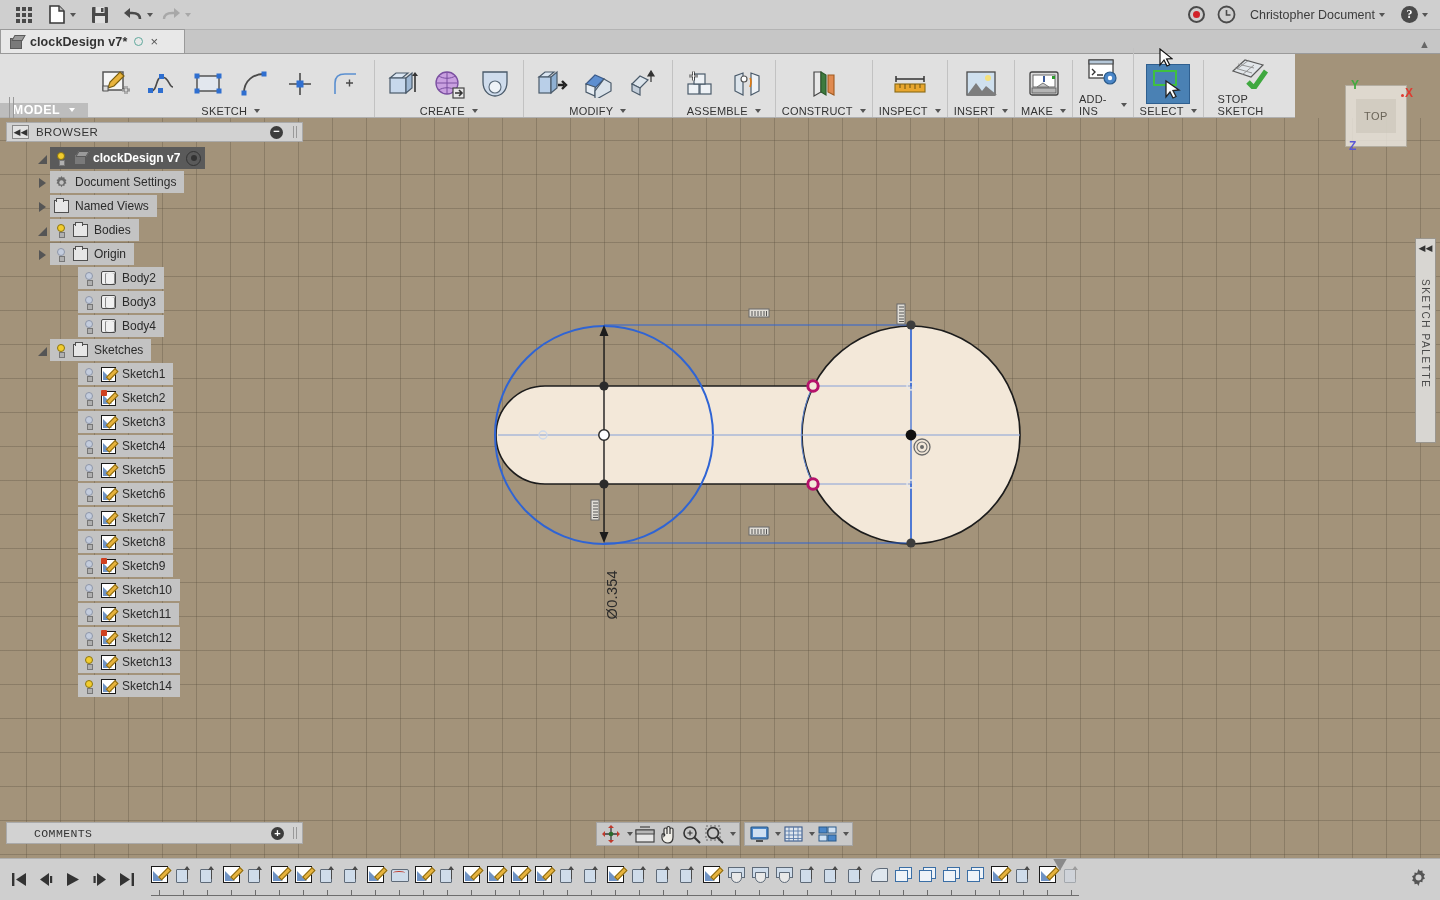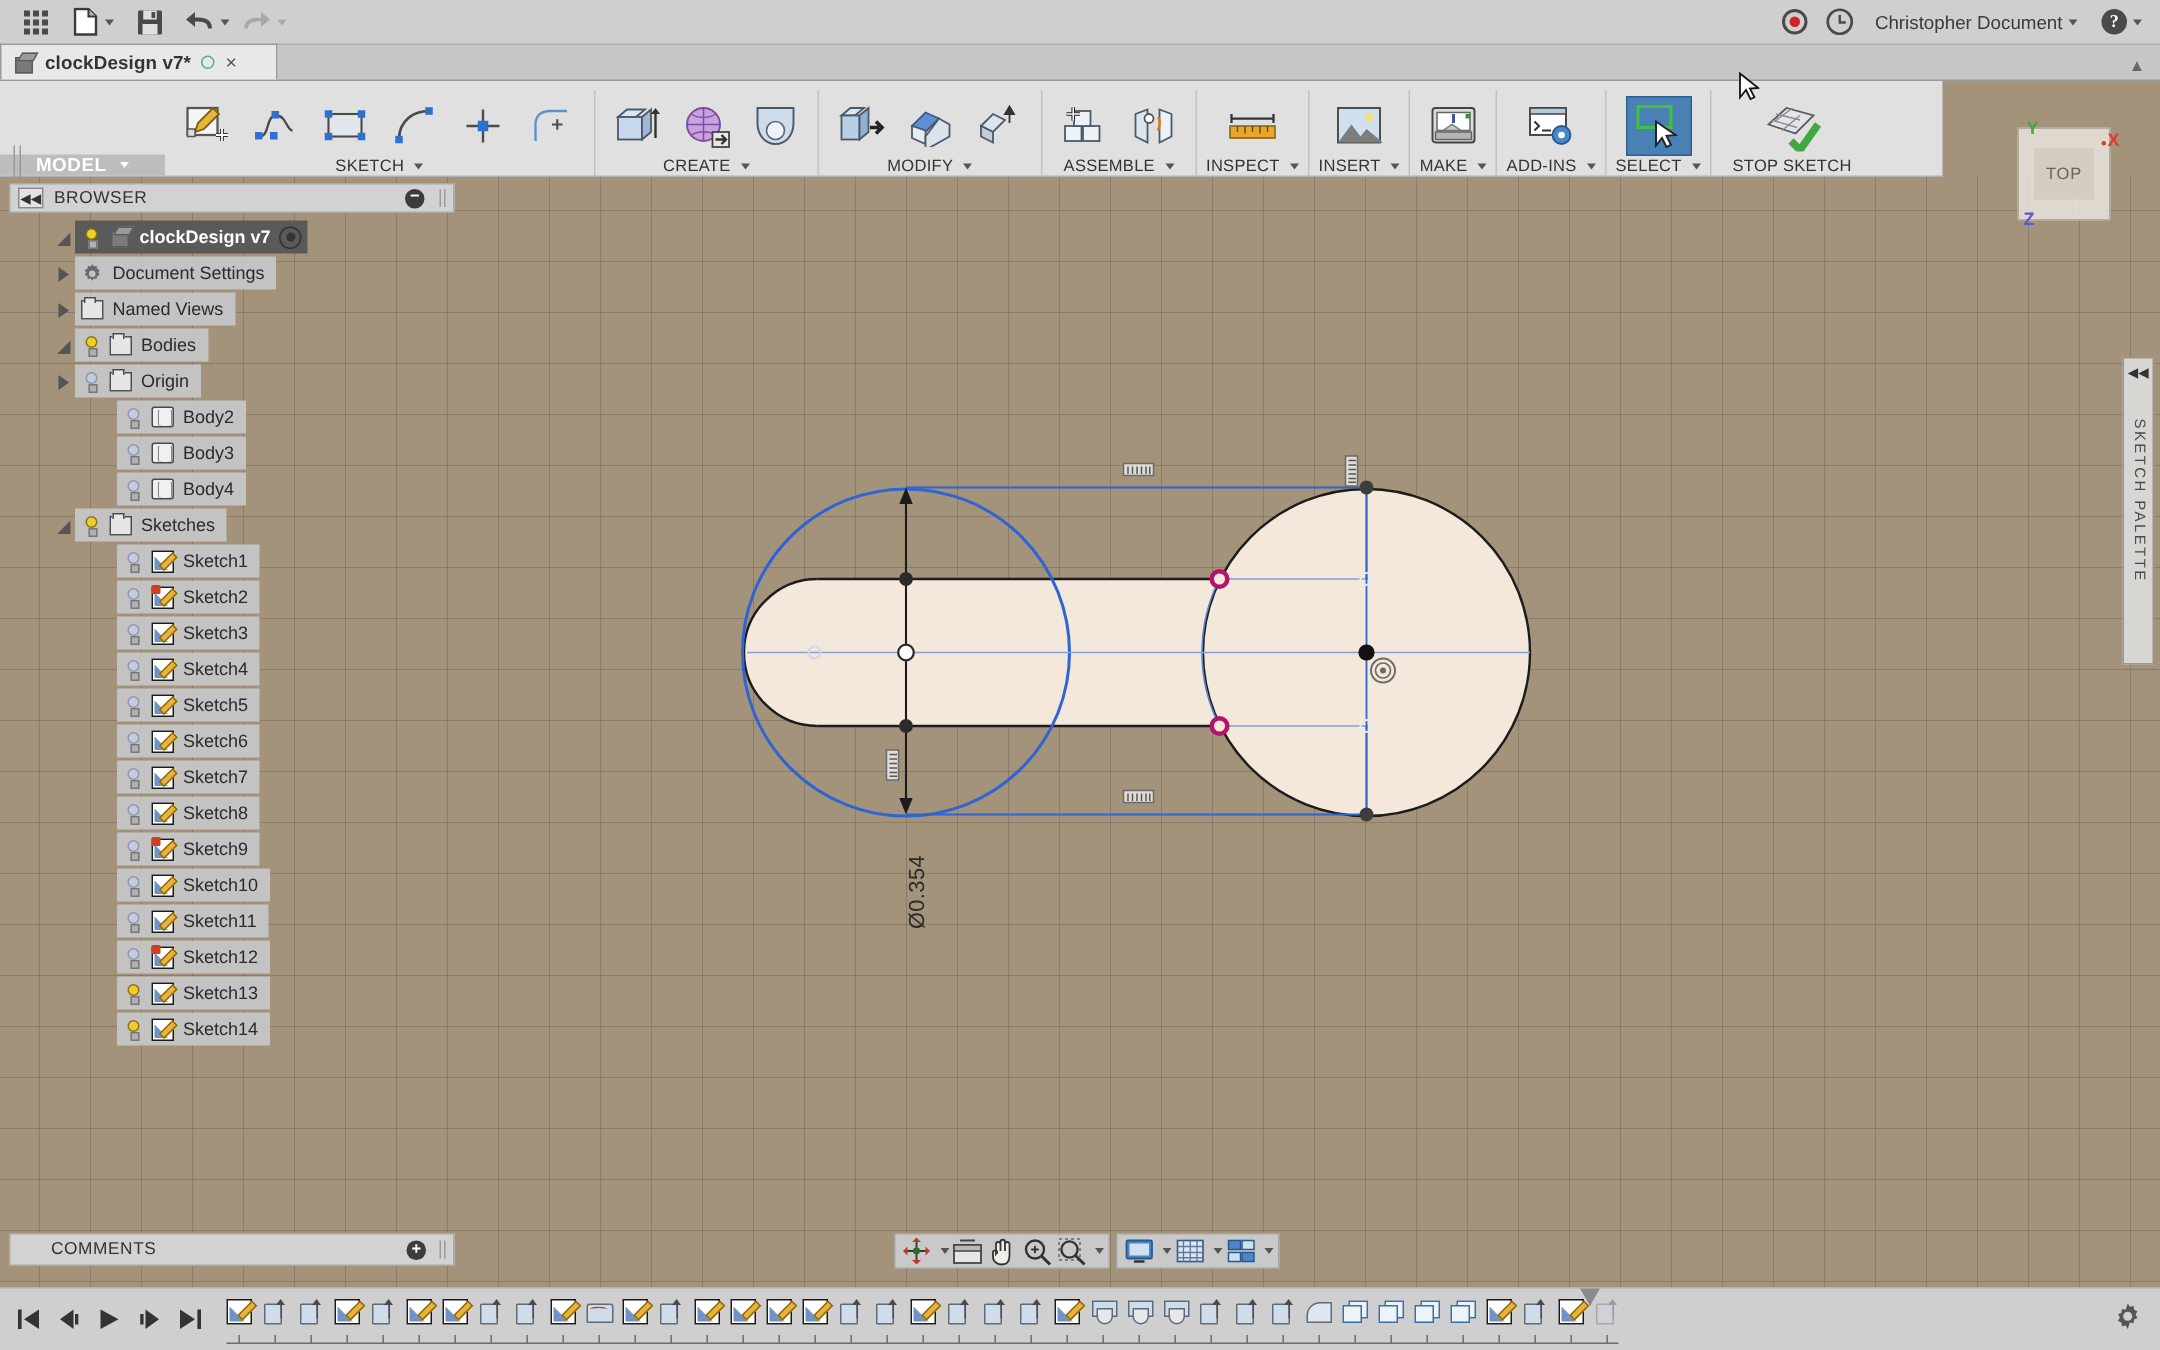--- a/index.html
+++ b/index.html
@@ -119,21 +119,21 @@
   .sk-err{position:absolute;left:-1px;top:-2px;width:6px;height:6px;background:#d04020;border-radius:1px;z-index:3;}
   .lbl{white-space:nowrap;}
   .dot-ico{width:15px;height:15px;border:1.5px solid #333;border-radius:50%;display:flex;align-items:center;justify-content:center;flex:0 0 auto;}
   .dot-ico i{width:6px;height:6px;background:#333;border-radius:50%;}
 
   .comments {
     position:absolute; left:6px; top:822px; width:297px; height:22px;
     background:#d2d2d2; border:1px solid #aaa; display:flex;align-items:center;gap:6px;padding:0 5px;
     font-size:11.5px;color:#333;
   }
-  .comments .title{ margin-left:22px; letter-spacing:.4px;}
+  .comments .title{ margin-left:22px; letter-spacing:.4px;font-family:Liberation Mono, monospace;}
   .plus-ico{margin-left:auto;width:13px;height:13px;border-radius:50%;background:#3c3c3c;color:#fff;font-size:11px;line-height:12px;text-align:center;font-weight:bold;cursor:pointer;}
 
   
   .viewcube{position:absolute; left:1345px; top:85px; width:62px;height:62px;
      background:rgba(235,232,224,0.82); border:1px solid rgba(150,145,130,0.6);
      display:flex;align-items:center;justify-content:center; cursor:pointer;}
   .viewcube .face{width:40px;height:34px;background:rgba(200,195,182,0.55);display:flex;align-items:center;justify-content:center;
      font-size:11px;color:#6a6458;letter-spacing:.5px;}
   .axlabel{position:absolute;font-size:12px;font-weight:bold;}
   .ax-y{left:1351px;top:78px;color:#3faa3f;}
@@ -424,20 +424,35 @@
               <path d="M19 8c2 3 1 6 0 9" stroke="#e07a10" stroke-width="1.6" fill="none"></path>
             </svg>
         </div>
       </div>
       <div class="rlabel">
         <span>ASSEMBLE</span>
           <span class="caret sm"></span>
       </div>
     </div>
 
+    <div class="rgroup">
+      <div class="ricons">
+        <div class="rbtn">
+          <svg width="32" height="28" viewBox="0 0 32 28">
+              <path d="M6 2h7v20l-7 4z" fill="#e8e8e8" stroke="#444" stroke-width="1.2"></path>
+              <path d="M13 2l5 3v20l-5-3z" fill="#3e7a3e" stroke="#2a5a2a" stroke-width="1.1"></path>
+              <path d="M20 5h6v20l-6-3z" fill="#e08a50" stroke="#a05a20" stroke-width="1.1"></path>
+            </svg>
+        </div>
+      </div>
+      <div class="rlabel">
+        <span>CONSTRUCT</span>
+          <span class="caret sm"></span>
+      </div>
+    </div>
 
     <div class="rgroup">
       <div class="ricons">
         <div class="rbtn">
           <svg width="36" height="28" viewBox="0 0 36 28">
               <path d="M4 6v6M32 6v6M4 9h28" stroke="#333" stroke-width="1.5"></path>
               <rect x="3" y="14" width="30" height="8" fill="#e8a62e" stroke="#8a6a14" stroke-width="1.1"></rect>
               <path d="M8 14v4M13 14v5M18 14v4M23 14v5M28 14v4" stroke="#6a5010" stroke-width="1"></path>
             </svg>
         </div>

